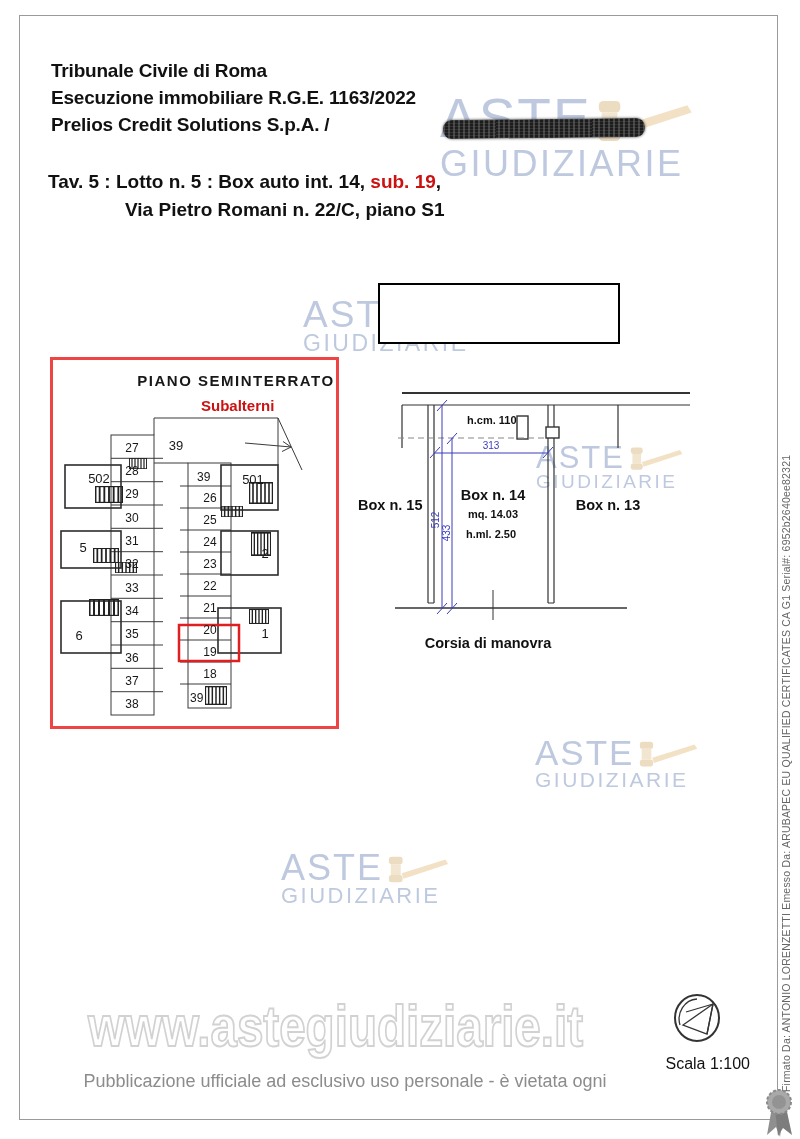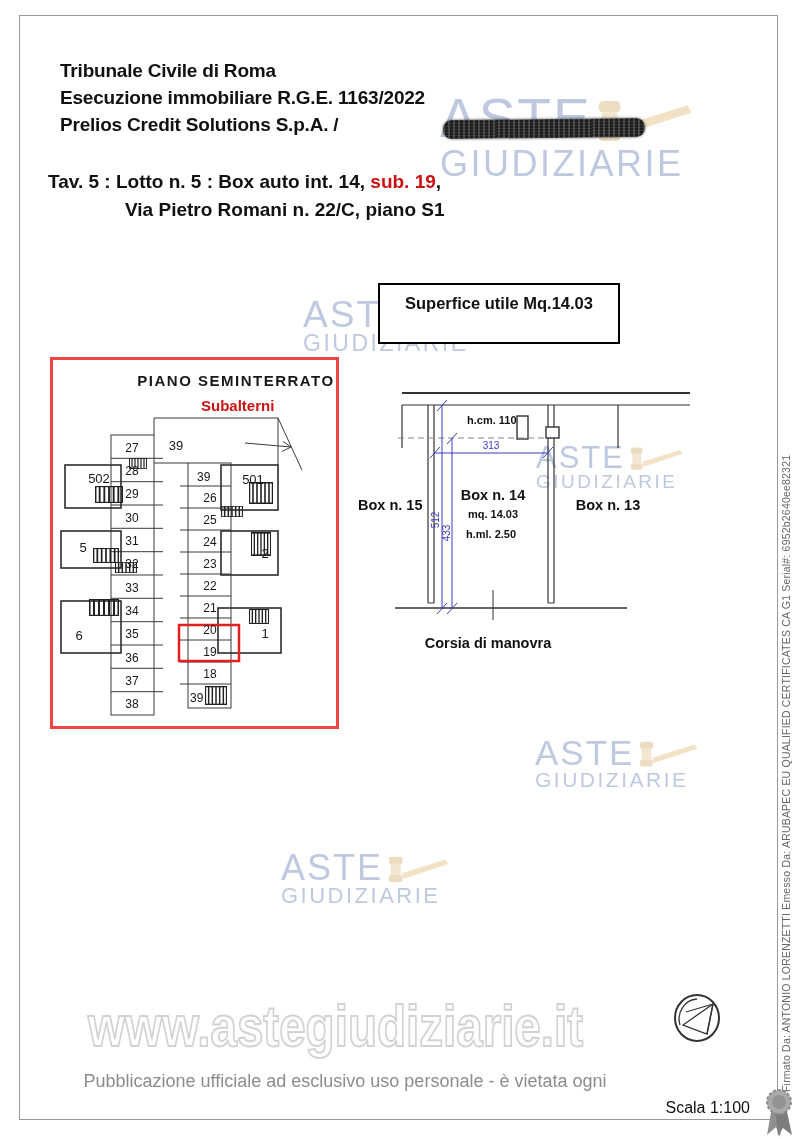--- a/index.html
+++ b/index.html
@@ -8,21 +8,21 @@
   html,body{margin:0;padding:0;}
   body{
     width:800px;height:1139px;position:relative;background:#ffffff;
     font-family:"Liberation Sans","DejaVu Sans",sans-serif;color:#111;
     overflow:hidden;
   }
   .abs{position:absolute;}
   
   .frame{left:19px;top:15px;width:757px;height:1103px;border:1px solid #9a9a9a;z-index:0;}
   
-  .hline{left:60px;font-size:19px;font-weight:bold;white-space:nowrap;z-index:4;letter-spacing:-0.2px;}
+  .hline{left:51px;font-size:19px;font-weight:bold;white-space:nowrap;z-index:4;letter-spacing:-0.2px;}
   .h1{top:60px;} .h2{top:87px;} .h3{top:114px;}
   .redaction{
     left:443px;top:119px;width:202px;height:19px;z-index:5;border-radius:9px;
     background:
       repeating-linear-gradient(90deg, rgba(120,120,120,.45) 0 2px, rgba(0,0,0,0) 2px 5px),
       repeating-linear-gradient(0deg, rgba(90,90,90,.35) 0 1px, rgba(0,0,0,0) 1px 3px),
       #1c1c1c;
     transform:rotate(-0.6deg);
     box-shadow:0 0 2px 1px rgba(30,30,30,.35);
   }
@@ -45,21 +45,21 @@
   .plan{left:50px;top:357px;width:283px;height:366px;border:3px solid #ef4444;z-index:2;background:transparent;}
   .plan svg{display:block;}
   
   .detail{left:350px;top:388px;width:360px;height:280px;z-index:2;}
   
   .urlwm{
     left:88px;top:992px;font-size:58px;font-weight:bold;white-space:nowrap;z-index:1;
     color:#ffffff;-webkit-text-stroke:2px #d2d2d2;letter-spacing:0px;
     transform:scaleX(0.82);transform-origin:0 50%;
   }
-  .scala{left:638px;top:1055px;width:112px;text-align:right;font-size:16px;z-index:3;margin-top:44px;}
+  .scala{left:638px;top:1055px;width:112px;text-align:right;font-size:16px;z-index:3;}
   .compass{left:672px;top:992px;z-index:3;}
   .footer{left:30px;top:1072px;width:630px;text-align:center;font-size:18px;color:#8c8c8c;line-height:18px;z-index:3;}
   .sig{
     left:780px;top:1092px;font-size:10.5px;color:#666;white-space:nowrap;z-index:3;
     transform:rotate(-90deg);transform-origin:0 0;letter-spacing:0.2px;
   }
   .ribbon{left:762px;top:1089px;z-index:6;}
 </style>
 </head>
 <body>
@@ -143,21 +143,20 @@
           <rect x="4" y="10" width="11" height="12" style="fill:#eedfc2"></rect>
           <rect x="2" y="22" width="15" height="8" rx="3" style="fill:var(--tan)"></rect>
           <path d="M16 20 L64 5 L67 10 L18 26 Z" style="fill:#eed9b4"></path>
         </g>
     </svg>
     </div>
   <div class="w2" style="font-size:22px;">GIUDIZIARIE</div>
 </div>
 
 <div class="abs surface">
-  <div>Superfice utile Mq.14.03</div>
 </div>
 
 <div class="abs plan">
 <svg width="283" height="366" viewBox="0 0 283 366">
   <defs>
     <symbol id="st" viewBox="0 0 24 18" preserveAspectRatio="none">
       <rect x="0.5" y="0.5" width="23" height="17" style="fill:none;stroke:#222;stroke-width:1.5"></rect>
       <path d="M4 0 V18 M8 0 V18 M12 0 V18 M16 0 V18 M20 0 V18" style="stroke:#222;stroke-width:1.6"></path>
     </symbol>
   </defs>

